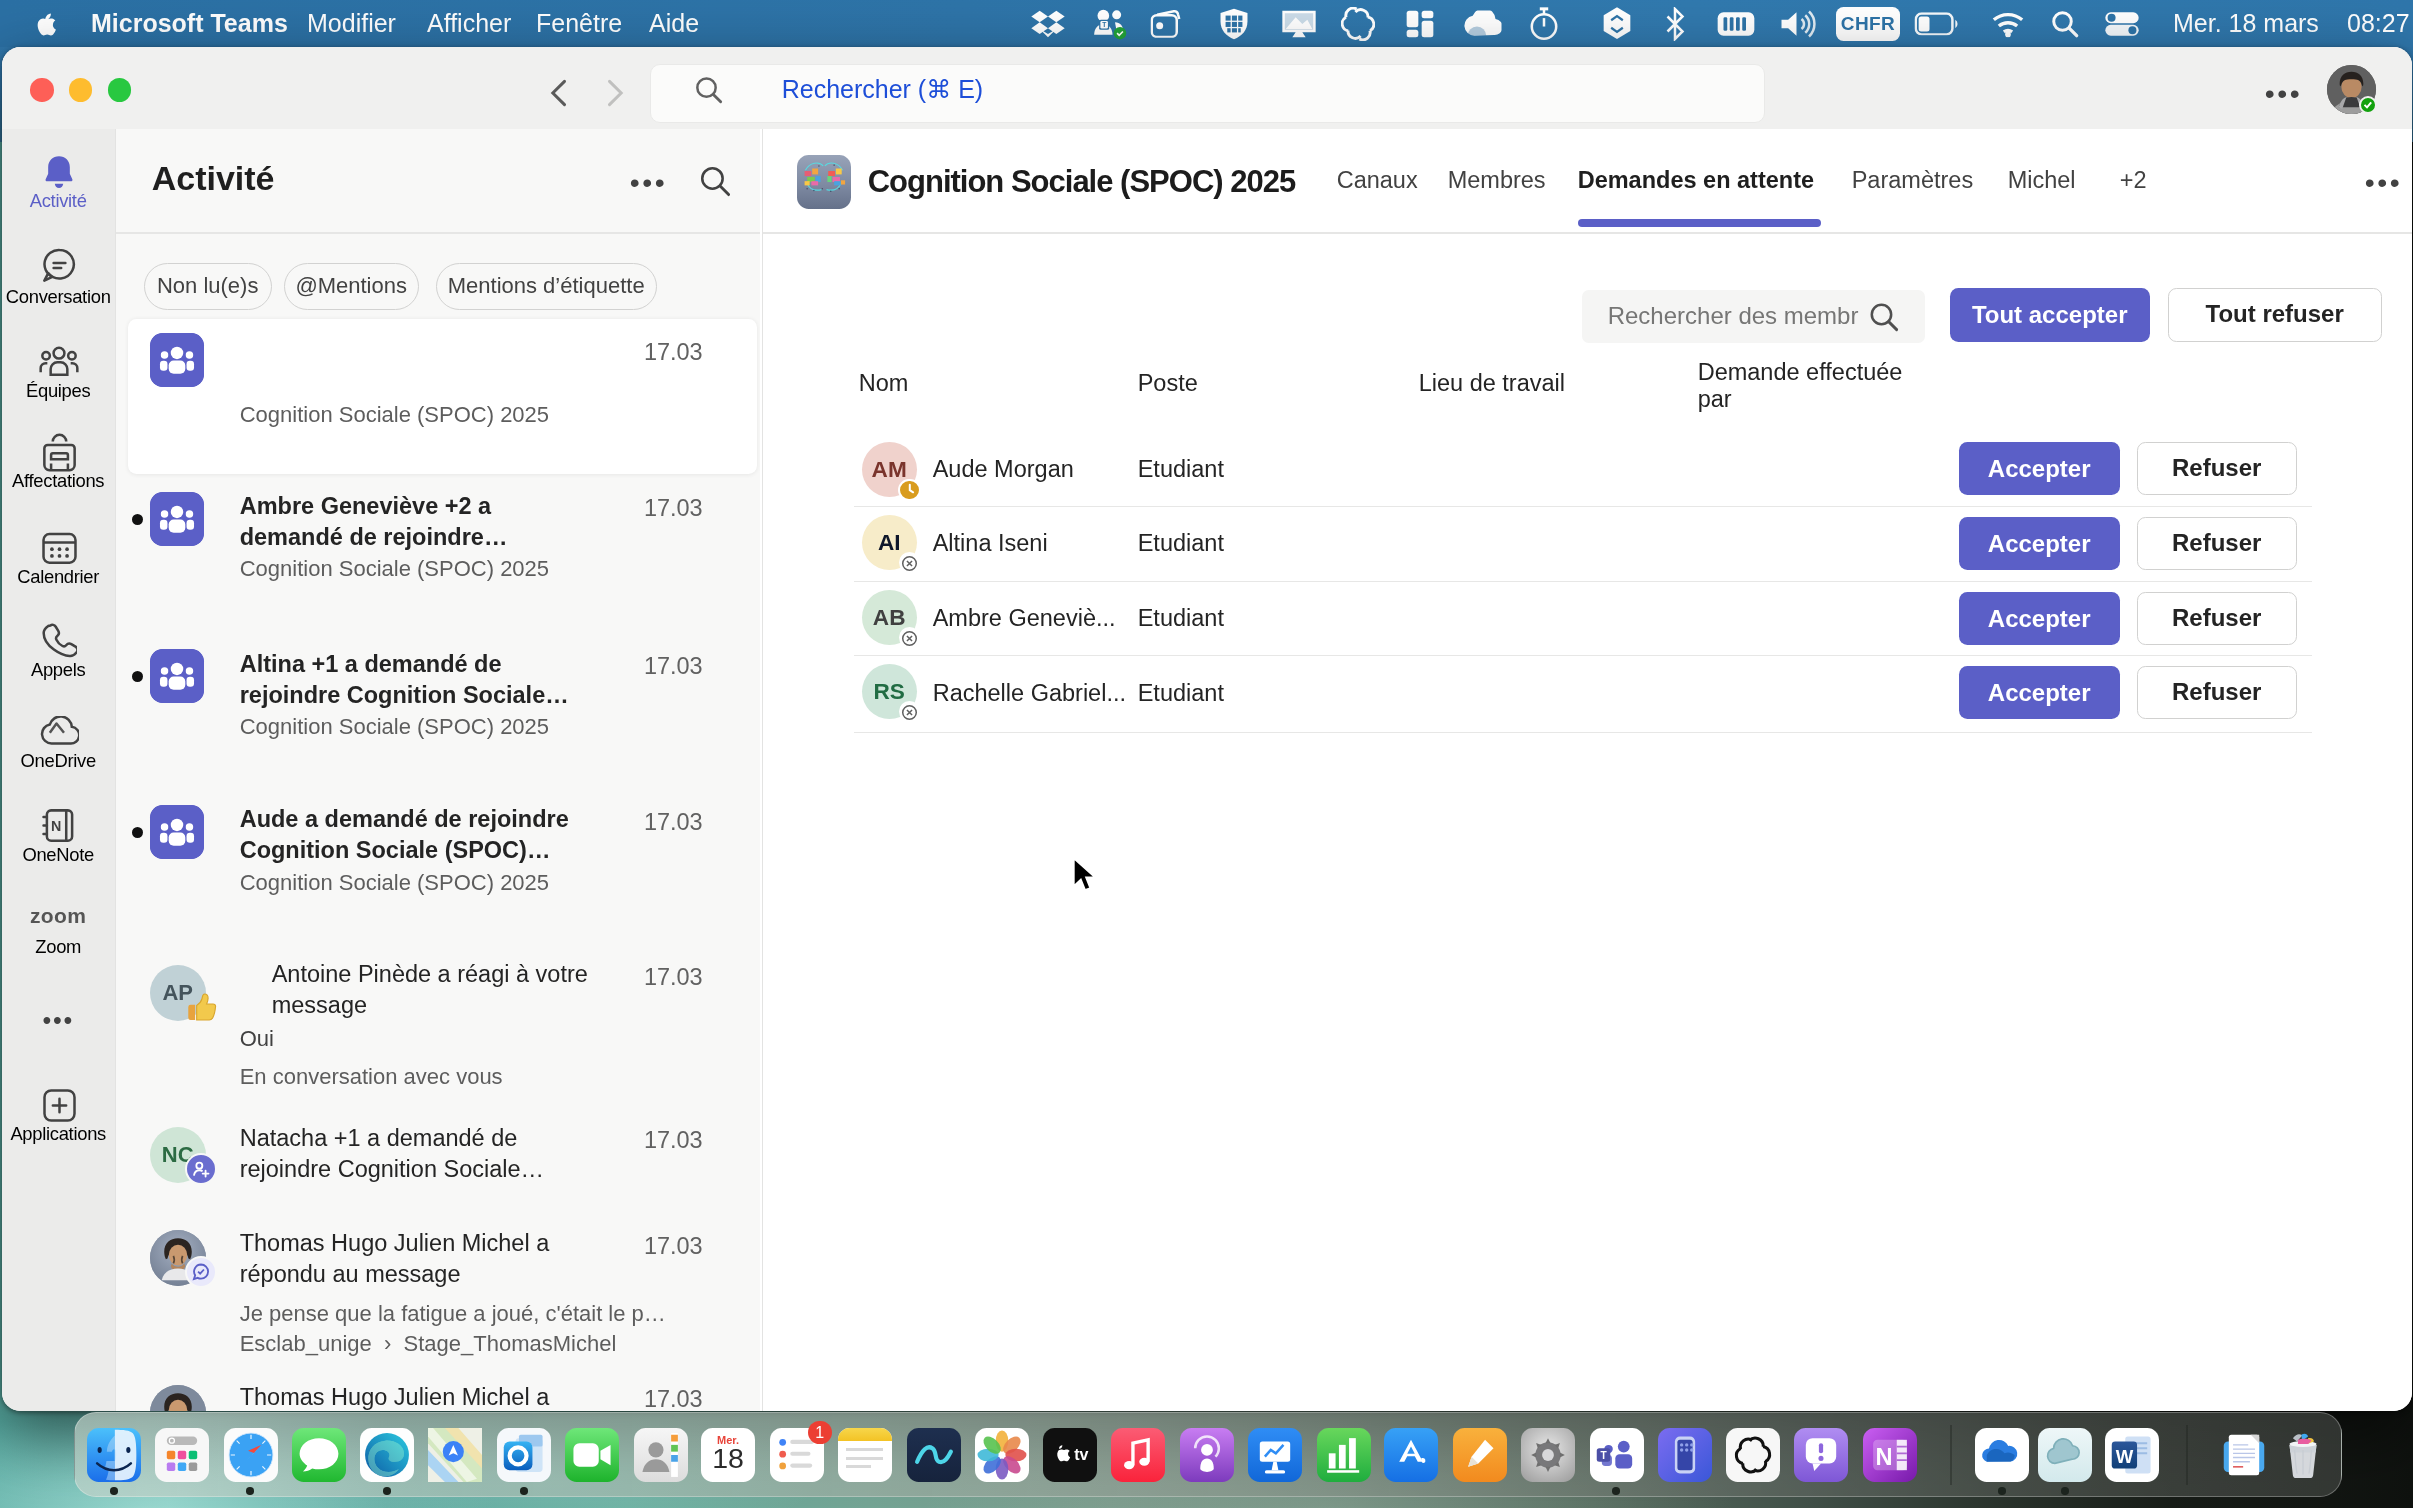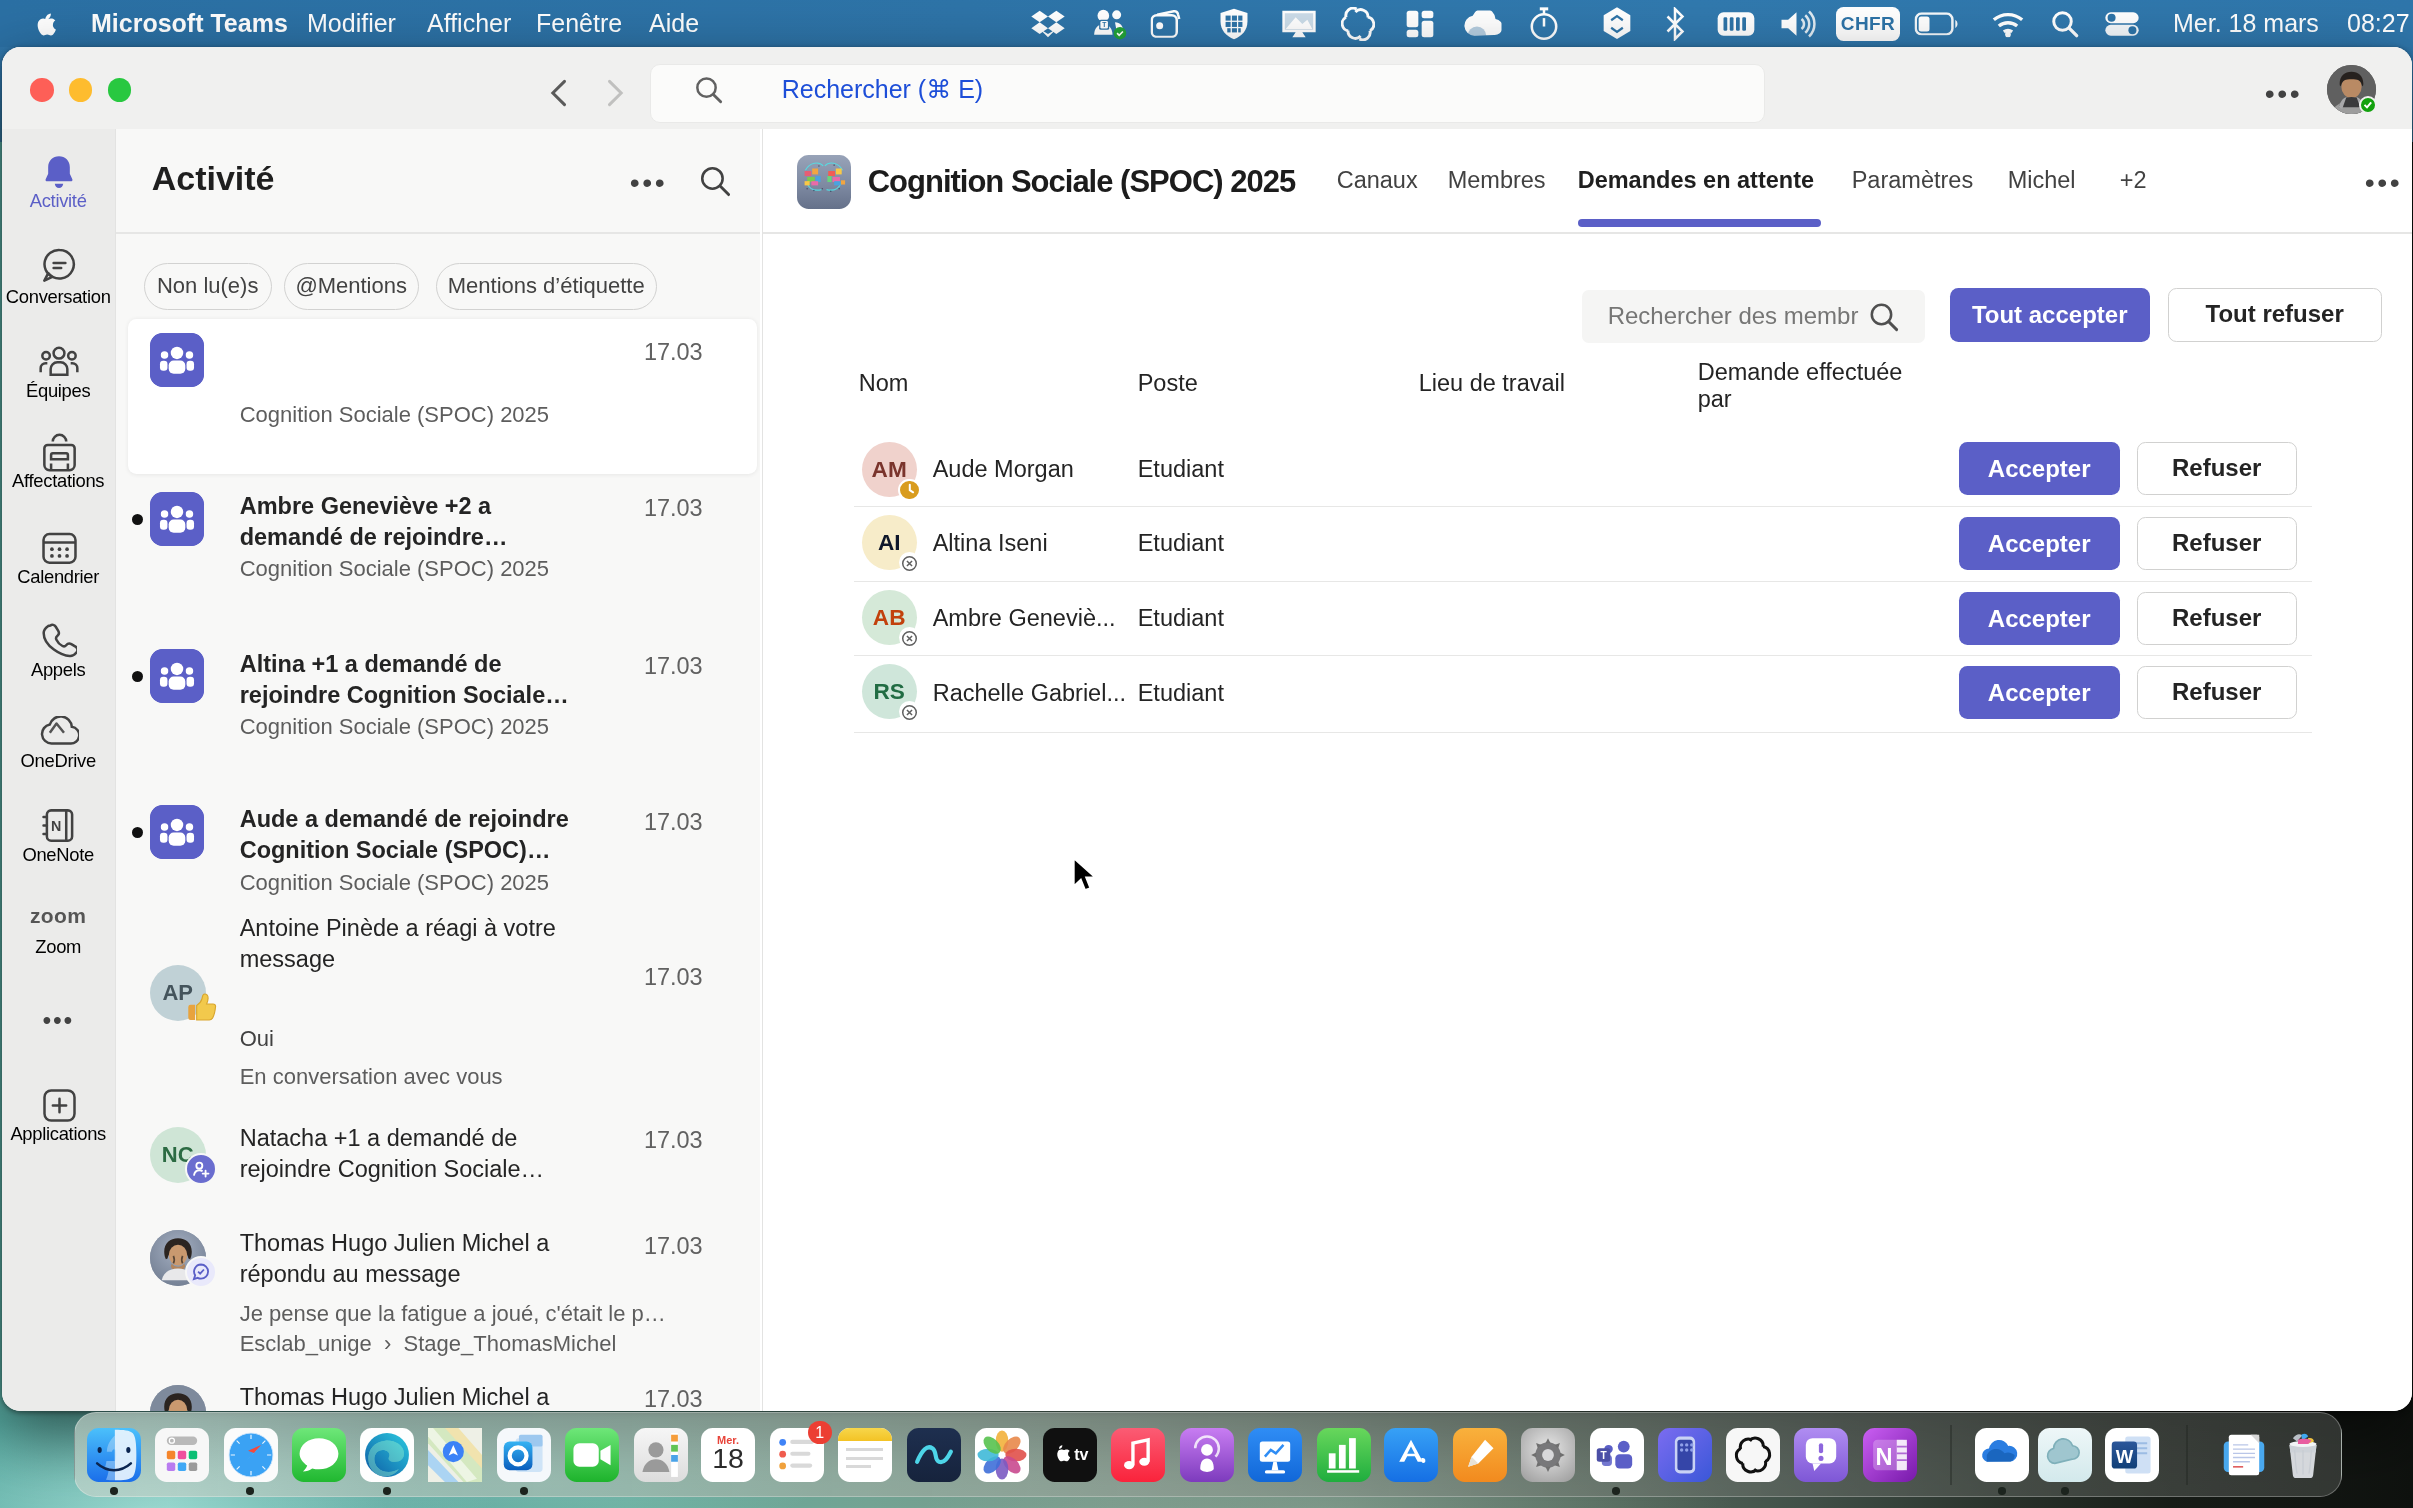--- a/index.html
+++ b/index.html
@@ -385,21 +385,21 @@
     <div class="item-title" style="top:675px; font-weight:bold;">Aude a demandé de rejoindre<br>Cognition Sociale (SPOC)…</div>
     <div class="item-sub" style="top:741px;">Cognition Sociale (SPOC) 2025</div>
     <div class="item-time" style="top:680px;">17.03</div>
 
     <div class="avat" style="top:836px; background:#c0d1d6; color:#44545c;">AP</div>
     <svg style="position:absolute; left:70px; top:862px;" width="32" height="32" viewBox="0 0 42 42">
         <path d="M6 18h6v20H6a3 3 0 0 1-3-3V21a3 3 0 0 1 3-3z" fill="#e8a33d"></path>
         <path d="M14 19c3-2 6-5 7-9 .6-2.6.6-6 3.5-6 2.8 0 4.5 2.4 4.5 5.5 0 2.8-1 5.3-2 7.5h8.5c2 0 3.5 1.6 3.3 3.4-.6 6.3-2 12.2-4.3 15.6-.9 1.3-2.3 2-3.9 2H14z" fill="#f2c94c"></path>
         <path d="M14 19c3-2 6-5 7-9 .6-2.6.6-6 3.5-6 2.8 0 4.5 2.4 4.5 5.5 0 2.8-1 5.3-2 7.5h8.5c2 0 3.5 1.6 3.3 3.4-.6 6.3-2 12.2-4.3 15.6-.9 1.3-2.3 2-3.9 2H14z" fill="none" stroke="#d9a62e" stroke-width="1.5"></path>
       </svg>
-    <div class="item-title" style="top:784px;">Antoine Pinède a réagi à votre<br>message</div>
+    <div class="item-title" style="top:830px;margin-left:32px;">Antoine Pinède a réagi à votre<br>message</div>
     <div class="item-sub" style="top:897px; color:#424242;">Oui</div>
     <div class="item-sub" style="top:935px;">En conversation avec vous</div>
     <div class="item-time" style="top:835px;">17.03</div>
 
     <div class="avat" style="top:998px; background:#cfe5d6; color:#2c6b43;">NC</div>
     <div style="position:absolute; left:69px; top:1024px; width:32px; height:32px; border-radius:50%; background:#6a6dcf; border:2.5px solid #f8f8f7;"></div>
     <svg style="position:absolute; left:75px; top:1030px;" width="20" height="20" viewBox="0 0 24 24">
         <g fill="none" stroke="#fff" stroke-width="2.2">
           <circle cx="10" cy="8" r="3.6"></circle>
           <path d="M3.5 20c.6-4 3-6.5 6.5-6.5 1.5 0 2.8.4 3.9 1.2"></path>
@@ -526,21 +526,21 @@
           <circle cx="11.5" cy="11.5" r="8.2" fill="#fff" stroke="#5f5f5f" stroke-width="1.8"></circle>
           <path d="m8.4 8.4 6.2 6.2M14.6 8.4l-6.2 6.2" stroke="#5f5f5f" stroke-width="1.8"></path>
         </svg>
     </div>
     <div class="td" style="left:170px; top:401px;">Altina Iseni</div>
     <div class="td" style="left:375px; top:401px;">Etudiant</div>
     <div class="btn btn-purple" style="left:1196px; top:388px; width:161px; height:53px; line-height:53px;">Accepter</div>
     <div class="btn btn-white" style="left:1374px; top:388px; width:160px; height:53px; line-height:49px;">Refuser</div>
     <div class="rowsep" style="top:452px;"></div>
 
-    <div class="ravat" style="top:461px; background:#d5e9d8; color:#c2410c;">AB<span style="position:absolute; right:-3.4px; bottom:-3.4px; width:21px; height:21px; border-radius:50%; background:#fff;"></span>
+    <div class="ravat" style="top:461px; background:#d5e9d8; color:#404040;">AB<span style="position:absolute; right:-3.4px; bottom:-3.4px; width:21px; height:21px; border-radius:50%; background:#fff;"></span>
       <svg style="position:absolute; right:-2.5px; bottom:-2.5px;" width="19" height="19" viewBox="0 0 23 23">
           <circle cx="11.5" cy="11.5" r="8.2" fill="#fff" stroke="#5f5f5f" stroke-width="1.8"></circle>
           <path d="m8.4 8.4 6.2 6.2M14.6 8.4l-6.2 6.2" stroke="#5f5f5f" stroke-width="1.8"></path>
         </svg>
     </div>
     <div class="td" style="left:170px; top:476px;">Ambre Geneviè...</div>
     <div class="td" style="left:375px; top:476px;">Etudiant</div>
     <div class="btn btn-purple" style="left:1196px; top:463px; width:161px; height:53px; line-height:53px;">Accepter</div>
     <div class="btn btn-white" style="left:1374px; top:463px; width:160px; height:53px; line-height:49px;">Refuser</div>
     <div class="rowsep" style="top:526px;"></div>

